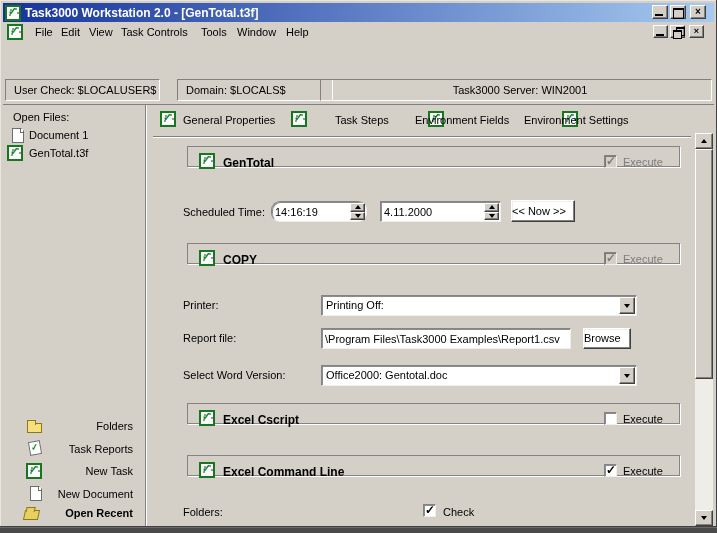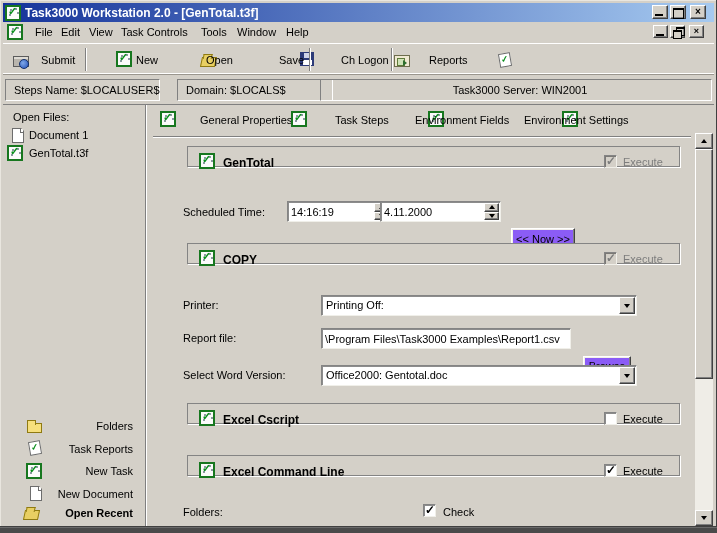--- a/index.html
+++ b/index.html
@@ -78,23 +78,23 @@
                  font-family:"Liberation Sans", sans-serif; font-size:11px; background:transparent; }
   .combo-text { position:absolute; left:4px; top:3px; right:18px; white-space:nowrap; overflow:hidden; }
   .dd-btn { position:absolute; right:1px; top:1px; bottom:1px; width:16px; background:#d4d0c8;
             border:1px solid; border-color:#fff #404040 #404040 #fff; box-shadow:inset -1px -1px 0 #808080;
             display:flex; align-items:center; justify-content:center; }
   .spin { position:absolute; right:1px; top:1px; width:15px; height:17px; display:flex; flex-direction:column; }
   .spin-btn { flex:1; background:#d4d0c8; border:1px solid; border-color:#fff #404040 #404040 #fff;
               box-shadow:inset -1px -1px 0 #808080; display:flex; align-items:center; justify-content:center; }
   .arr-up { width:0; height:0; border-left:3px solid transparent; border-right:3px solid transparent; border-bottom:4px solid #000; }
   .arr-down { width:0; height:0; border-left:3px solid transparent; border-right:3px solid transparent; border-top:4px solid #000; }
-  .push-btn { position:absolute; background:#8b5cf6; border:1px solid; border-color:#fff #404040 #404040 #fff;
+  .push-btn { position:absolute; background:#ffffff; border:1px solid; border-color:#fff #404040 #404040 #fff;
               box-shadow:inset -1px -1px 0 #808080, inset 1px 1px 0 #f2f0ea;
-              text-align:center; cursor:default; font-size:11px;margin-top:28px; }
+              cursor:default; font-size:11px; }
 
   
   .scrollbar { position:absolute; left:692px; top:28px; width:18px; height:393px; background:#efede7; }
   .sb-btn { position:absolute; left:0; width:18px; height:16px; background:#d4d0c8;
             border:1px solid; border-color:#fff #404040 #404040 #fff; box-shadow:inset -1px -1px 0 #808080;
             display:flex; align-items:center; justify-content:center; }
   .sb-thumb { position:absolute; left:0; top:16px; width:18px; height:230px; background:#d4d0c8;
               border:1px solid; border-color:#fff #404040 #404040 #fff; box-shadow:inset -1px -1px 0 #808080; }
 
   
@@ -147,40 +147,23 @@
     <span class="menu-item" style="left:84px;">View</span>
     <span class="menu-item" style="left:116px;">Task Controls</span>
     <span class="menu-item" style="left:196px;">Tools</span>
     <span class="menu-item" style="left:232px;">Window</span>
     <span class="menu-item" style="left:281px;">Help</span>
     <div class="mdi-btn glyph-min" style="left:650px;"></div>
     <div class="mdi-btn glyph-restore" style="left:667px;"></div>
     <div class="mdi-btn" style="left:686px;">×</div>
   </div>
 
-  <div class="toolbar">
-    <span class="icon16 submit-icon tb-icon" style="left:10px;"></span>
-    <span class="tb-label" style="left:38px;">Submit</span>
-    <span class="tb-sep" style="left:82px;"></span>
-    <span class="icon16 task-icon tb-icon" style="left:94px;"></span>
-    <span class="tb-label" style="left:133px;">New</span>
-    <span class="icon16 folder-open-icon tb-icon" style="left:160px;"></span>
-    <span class="tb-label" style="left:203px;">Open</span>
-    <span class="icon16 floppy-icon tb-icon" style="left:240px;"></span>
-    <span class="tb-label" style="left:276px;">Save</span>
-    <span class="tb-sep" style="left:306px;"></span>
-    <span class="icon16 logon-icon tb-icon" style="left:316px;"></span>
-    <span class="tb-label" style="left:338px;">Ch Logon</span>
-    <span class="tb-sep" style="left:388px;"></span>
-    <span class="icon16 report-icon tb-icon" style="left:400px;"></span>
-    <span class="tb-label" style="left:426px;">Reports</span>
-  </div>
 
   <div class="infobar">
-    <div class="info-panel" style="left:2px;  width:155px;">Steps Name: $LOCALUSER$</div>
+    <div class="info-panel" style="left:2px;  width:155px;">User Check: $LOCALUSER$</div>
     <div class="info-panel" style="left:174px;width:156px;">Domain: $LOCALS$</div>
     <div class="info-panel" style="left:317px;width:392px;text-align:center;">Task3000 Server: WIN2001</div>
   </div>
 
   <div class="main">
 
     <div class="sidebar">
       <div style="position:absolute;left:10px;top:6px;">Open Files:</div>
 
       <div class="side-row side-file" style="top:22px;">
@@ -209,41 +192,41 @@
         <span class="lbl">New Document</span>
       </div>
       <div class="side-row" style="top:400px;font-weight:bold;">
         <span class="icon16 folder-open-icon" style="position:absolute;left:21px;top:0;"></span>
         <span class="lbl">Open Recent</span>
       </div>
     </div>
 
     <div class="tabsrow">
       <span class="icon16 task-icon tab-icon" style="left:11px;"></span>
-      <span class="tab-label" style="left:34px;margin-left:17px;">General Properties</span>
+      <span class="tab-label" style="left:34px;">General Properties</span>
       <span class="icon16 task-icon tab-icon" style="left:123px;"></span>
       <span class="tab-label" style="left:186px;">Task Steps</span>
       <span class="icon16 task-icon tab-icon" style="left:241px;"></span>
       <span class="tab-label" style="left:266px;">Environment Fields</span>
       <span class="icon16 task-icon tab-icon" style="left:356px;"></span>
       <span class="tab-label" style="left:375px;">Environment Settings</span>
     </div>
     <div class="tab-sep"></div>
 
     <div class="secbox" style="top:41px;">
       <span class="icon16 task-icon sec-icon"></span>
       <span class="sec-title">GenTotal</span>
       <div class="exec-wrap">
         <span class="checkbox checked disabled"></span>
         <span class="gray-label">Execute</span>
       </div>
     </div>
 
     <div class="form-label" style="top:101px;">Scheduled Time:</div>
-    <div class="field" style="left:284px; top:96px; width:104px;">
+    <div class="field" style="left:268px; top:96px; width:96px;border-radius:9px;">
       <input value="14:16:19" style="">
       <span class="spin">
         <span class="spin-btn">
             <span class="arr-up"></span>
           </span>
         <span class="spin-btn">
             <span class="arr-down"></span>
           </span>
       </span>
     </div>

